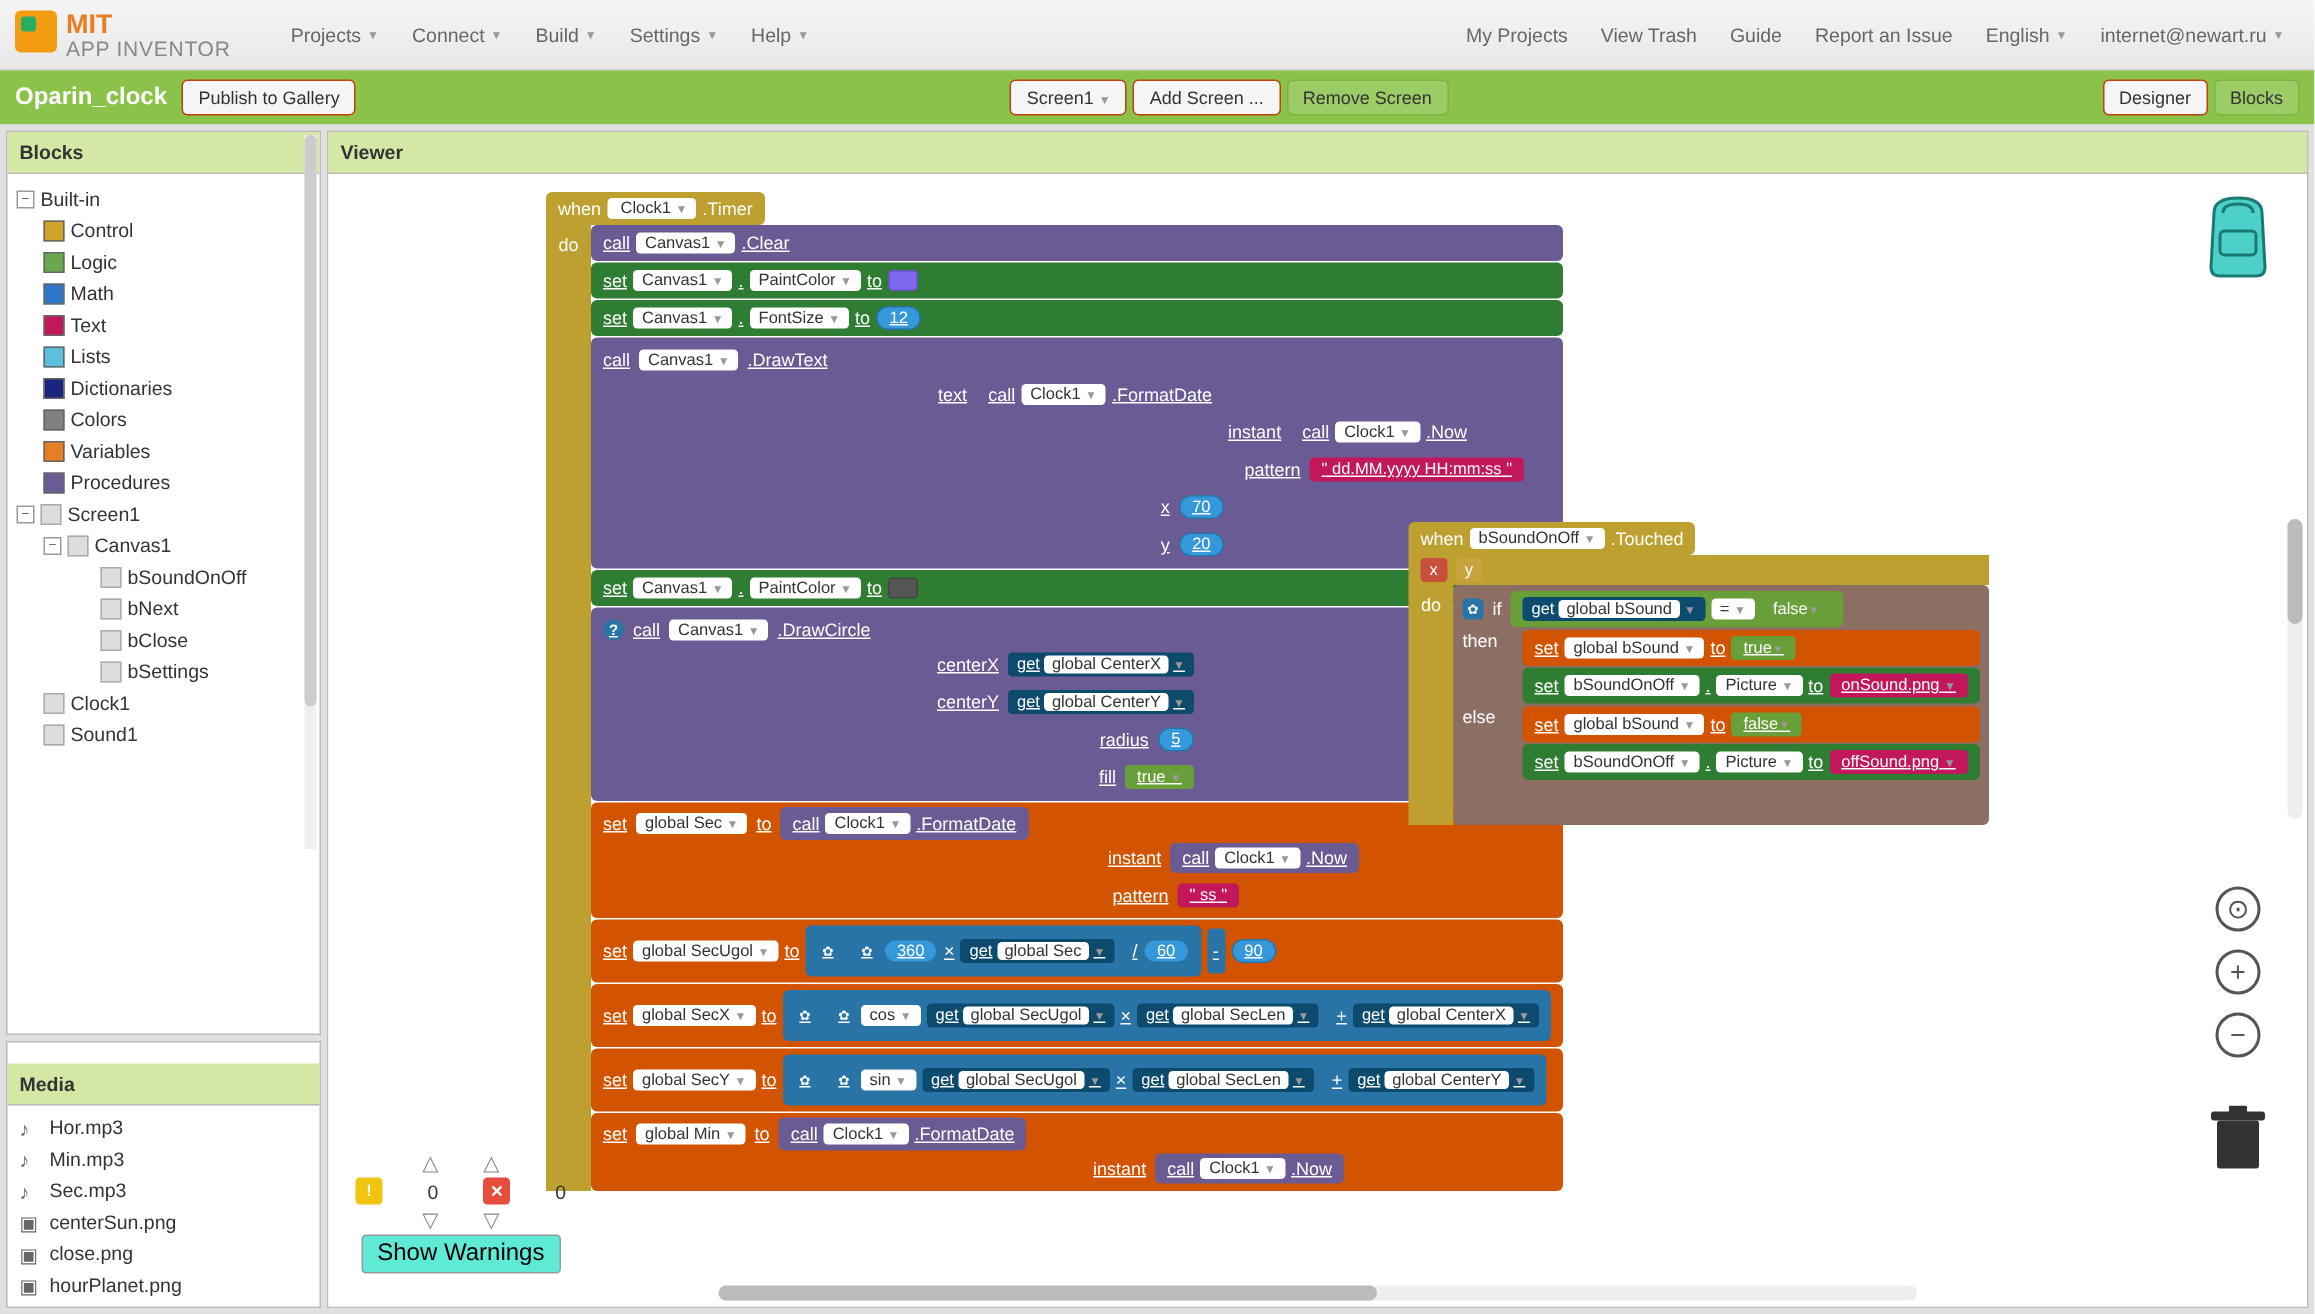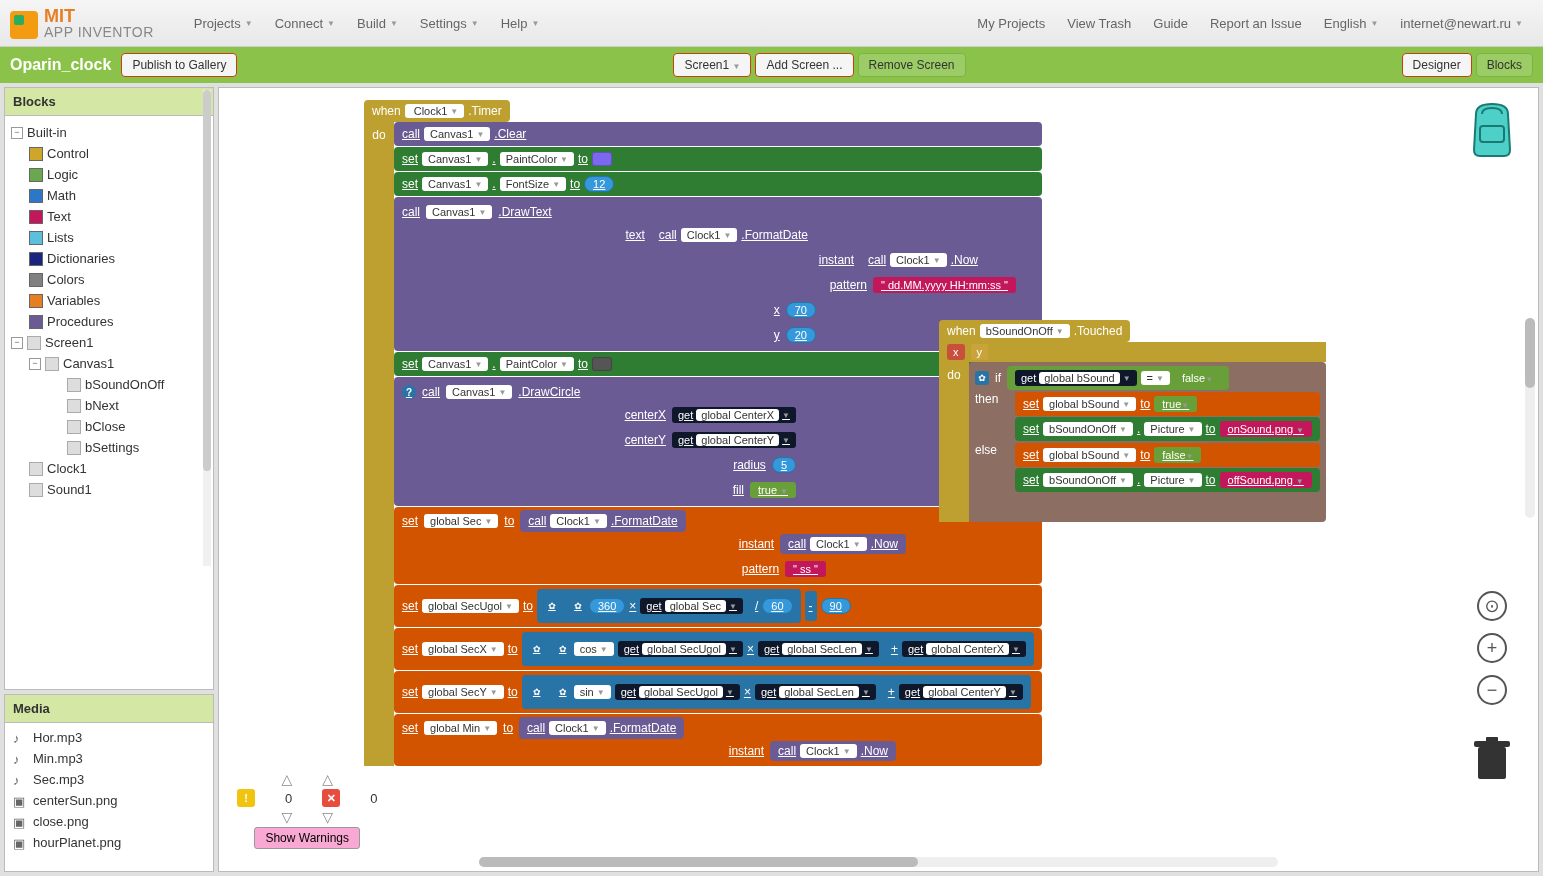--- a/index.html
+++ b/index.html
@@ -1,20 +1,20 @@
 <!DOCTYPE html>
 <html><head>
 <meta charset="utf-8">
 <style>
 * { margin:0; padding:0; box-sizing:border-box; font-family:Arial,Helvetica,sans-serif; }
 body { background:#fff; width:1543px; height:876px; overflow:hidden; font-size:13px; color:#333; }
 
 
 .topbar { height:47px; background:linear-gradient(#f5f5f5,#e8e8e8); border-bottom:1px solid #ccc; display:flex; align-items:center; padding:0 10px; }
-.logo { display:flex; align-items:flex-end; gap:6px; margin-right:30px; }
+.logo { display:flex; align-items:flex-start; gap:6px; margin-right:30px; }
 .logo-badge { width:28px; height:28px; background:#f39c12; border-radius:4px; position:relative; }
 .logo-badge::before { content:''; position:absolute; top:4px; left:4px; width:10px; height:10px; background:#27ae60; border-radius:2px; }
 .logo-text { display:flex; flex-direction:column; line-height:1; }
 .logo-mit { color:#e67e22; font-weight:bold; font-size:18px; }
 .logo-sub { color:#888; font-size:14px; letter-spacing:0.5px; }
 .menu { display:flex; gap:2px; }
 .menu-item { padding:6px 10px; color:#666; cursor:pointer; display:flex; align-items:center; gap:4px; }
 .caret { font-size:8px; color:#999; }
 .topbar-right { margin-left:auto; display:flex; gap:2px;justify-content:space-between; }
 
@@ -33,21 +33,21 @@
 .panel-header { background:#d4e7a5; padding:6px 8px; font-weight:bold; font-size:13px; border-bottom:1px solid #bbb; }
 .blocks-panel { flex:1; overflow:hidden; position:relative; }
 .blocks-tree { padding:6px 4px; overflow-y:auto; height:480px; }
 .tree-item { display:flex; align-items:center; gap:4px; padding:3px 2px; cursor:pointer; font-size:13px; }
 .tree-item.lvl1 { padding-left:20px; }
 .tree-item.lvl3 { padding-left:58px; }
 .expander { width:12px; height:12px; border:1px solid #999; display:inline-flex; align-items:center; justify-content:center; font-size:9px; line-height:1; color:#666; background:#fff; }
 .cat-sq { width:14px; height:14px; border:1px solid #666; display:inline-block; }
 .comp-ico { width:14px; height:14px; background:#ddd; border:1px solid #aaa; display:inline-block; }
 .tree-btns { padding:6px; display:flex; gap:6px; }
-.media-panel { height:178px; }
+.media-panel { height:178px;justify-content:flex-end; }
 .media-list { padding:4px 8px; }
 .media-item { display:flex; align-items:center; gap:6px; padding:3px 0; font-size:13px; }
 .media-ico { width:14px; height:14px; color:#666; }
 
 
 .viewer { flex:1; background:#fff; border:1px solid #bbb; display:flex; flex-direction:column; position:relative; }
 .viewer .panel-header { background:#d4e7a5; }
 .canvas { flex:1; position:relative; overflow:hidden; background:#fff; }
 
 
@@ -62,21 +62,21 @@
 .set-orange { background:#d35400; }
 .math-blue { background:#2874a6; }
 .cond-brown { background:#8d6e63; }
 
 
 .chip { background:#fff; color:#333; border-radius:3px; padding:1px 6px; display:inline-flex; align-items:center; gap:3px; font-size:11px; }
 .chip .caret { color:#999; }
 .num-chip { background:#3498db; color:#fff; border-radius:12px; padding:1px 8px; font-size:11px; border:1px solid #2874a6; }
 .txt-chip { background:#c2185b; color:#fff; border-radius:3px; padding:2px 8px; font-size:11px; }
 .bool-chip { background:#689f38; color:#fff; border-radius:3px; padding:2px 8px; font-size:11px; }
-.get-chip { background:#0f172a; color:#fff; border-radius:3px; padding:2px 6px; display:inline-flex; gap:3px; align-items:center; font-size:11px; }
+.get-chip { background:#0c4a6e; color:#fff; border-radius:3px; padding:2px 6px; display:inline-flex; gap:3px; align-items:center; font-size:11px; }
 .get-chip .inner { background:#fff; color:#333; padding:0 5px; border-radius:3px; }
 .col-swatch { width:20px; height:14px; border-radius:3px; border:1px solid rgba(0,0,0,0.2); display:inline-block; }
 .label { color:#fff; font-size:12px; }
 .wide-row { display:flex; align-items:center; gap:6px; }
 .sub-stack { display:flex; flex-direction:column; gap:1px; align-items:flex-end; padding-right:6px; }
 .sub-row { display:flex; align-items:center; gap:6px; justify-content:flex-end; height:24px; }
 .sub-lbl { color:#fff; min-width:55px; text-align:right; }
 
 
 .float-icons { position:absolute; right:20px; top:12px; }
@@ -84,21 +84,21 @@
 .ctrl-icons { position:absolute; right:26px; bottom:90px; display:flex; flex-direction:column; gap:12px; align-items:center; }
 .ctrl-btn { width:30px; height:30px; border:2px solid #555; border-radius:50%; display:flex; align-items:center; justify-content:center; font-size:18px; color:#555; cursor:pointer; background:#fff; }
 .trash { width:40px; height:44px; margin-top:20px; }
 
 
 .warn-footer { position:absolute; left:18px; bottom:22px; display:flex; flex-direction:column; align-items:center; gap:2px; }
 .warn-row { display:flex; gap:30px; align-items:center; }
 .tri { font-size:14px; color:#888; }
 .warn-badge { display:flex; flex-direction:column; align-items:center; font-size:12px; }
 .warn-ico { width:18px; height:18px; border-radius:3px; display:flex; align-items:center; justify-content:center; font-size:11px; font-weight:bold; color:#fff; }
-.btn-sm { background:#f9a8d4; border:1px solid #999; border-radius:3px; padding:3px 10px; font-size:12px; cursor:pointer; }
+.btn-sm { background:#5eead4; border:1px solid #999; border-radius:3px; padding:3px 10px; font-size:16px; cursor:pointer; }
 
 .hscroll { position:absolute; bottom:4px; left:260px; right:260px; height:10px; background:#eee; border-radius:5px; }
 .hscroll-thumb { position:absolute; left:0; width:55%; height:100%; background:#bbb; border-radius:5px; }
 .vscroll { position:absolute; right:3px; top:230px; width:10px; height:200px; background:#eee; border-radius:5px; }
 .vscroll-thumb { position:absolute; top:0; width:100%; height:35%; background:#bbb; border-radius:5px; }
 .vscroll2 { position:absolute; right:2px; top:2px; width:8px; height:476px; background:#f0f0f0; }
 .vscroll2-thumb { position:absolute; top:0; width:100%; height:80%; background:#ccc; border-radius:4px; }
 
 .gear { width:14px; height:14px; background:#2874a6; border-radius:3px; display:inline-flex; align-items:center; justify-content:center; color:#fff; font-size:9px; }
 .qmark { width:14px; height:14px; background:#2874a6; border-radius:50%; display:inline-flex; align-items:center; justify-content:center; color:#fff; font-size:10px; font-weight:bold; }
@@ -284,20 +284,21 @@
           </div>
         <div class="media-item">
             <span class="media-ico">▣</span>
             <span>hourPlanet.png</span>
           </div>
       </div>
     </div>
   </div>
 
   <div class="viewer">
+    <div class="panel-header">Viewer</div>
     <div class="canvas">
 
       <div class="blk" style="left:145px; top:12px;">
         <div class="event-blk">
           <span class="label">when</span>
           <span class="chip">
               <span></span>
               <span>Clock1</span>
               <span class="caret">▼</span>
             </span>

